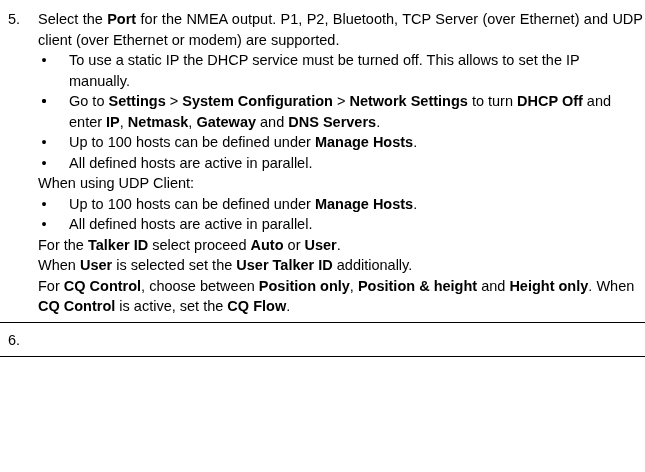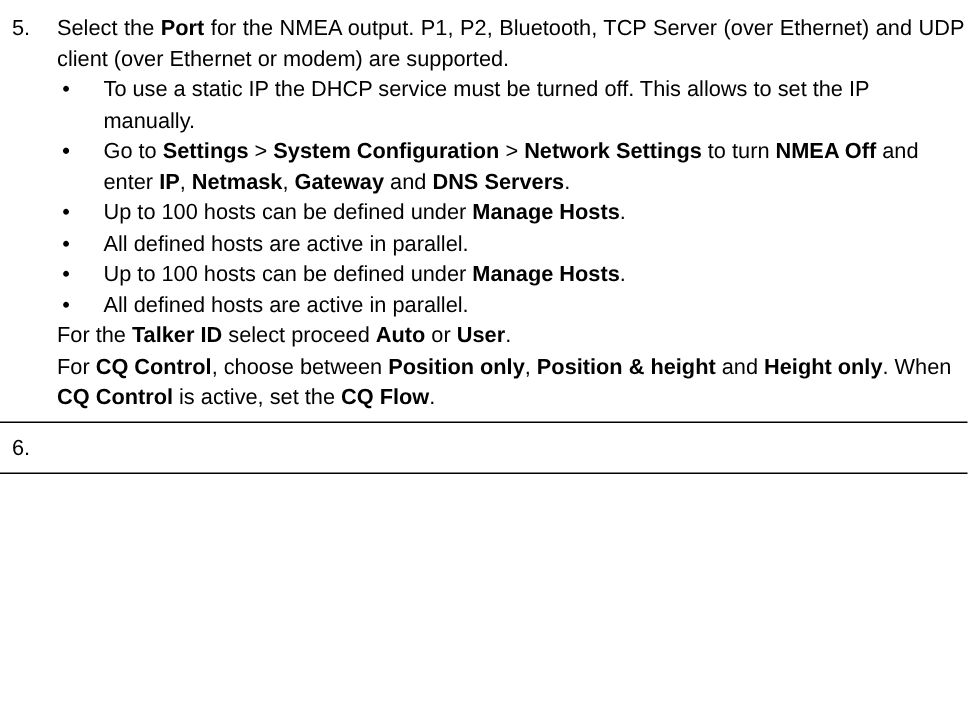--- a/index.html
+++ b/index.html
@@ -95,30 +95,32 @@
 
   <div class="step-row row5">
     <div class="step-num">5.</div>
     <div class="step-body">
       <p class="para justify">
         <span>Select the </span><b>Port</b><span> for the NMEA output. P1, P2, Bluetooth, TCP Server (over Ethernet) and UDP client (over Ethernet or modem) are supported.</span>
       </p>
       <ul class="bullets" id="tcp-bullets">
           <li><span class="dot">•</span><span><span>To use a static IP the DHCP service must be turned off. This allows to set the IP manually.</span></span></li>
           <li><span class="dot">•</span></li>
-          <li><span class="dot">•</span><span><span>Go to </span><b>Settings</b><span> &gt; </span><b>System Configuration</b><span> &gt; </span><b>Network Settings</b><span> to turn </span><b>NMEA Off</b><span> and enter </span><b>IP</b><span>, </span><b>Netmask</b><span>, </span><b>Gateway</b><span> and </span><b>DNS Servers</b><span>.</span></span></li>
+          <li><span class="dot">•</span><span><span>Go to </span><b>Settings</b><span> &gt; </span><b>System Configuration</b><span> &gt; </span><b>Network Settings</b><span> to turn </span><b>DHCP Off</b><span> and enter </span><b>IP</b><span>, </span><b>Netmask</b><span>, </span><b>Gateway</b><span> and </span><b>DNS Servers</b><span>.</span></span></li>
           <li><span class="dot">•</span><span><span>Up to 100 hosts can be defined under </span><b>Manage Hosts</b><span>.</span></span></li>
           <li><span class="dot">•</span><span><span>All defined hosts are active in parallel.</span></span></li>
         </ul>
+      <p class="para">When using UDP Client:</p>
       <ul class="bullets" id="udp-bullets">
           <li><span class="dot">•</span><span><span>Up to 100 hosts can be defined under </span><b>Manage Hosts</b><span>.</span></span></li>
           <li><span class="dot">•</span><span><span>All defined hosts are active in parallel.</span></span></li>
         </ul>
       <div id="step5-closing">
           <p class="para"><span>For the </span><b>Talker ID</b><span> select proceed </span><b>Auto</b><span> or </span><b>User</b><span>.</span></p>
+          <p class="para"><span>When </span><b>User</b><span> is selected set the </span><b>User Talker ID</b><span> additionally.</span></p>
           <p class="para"><span>For </span><b>CQ Control</b><span>, choose between </span><b>Position only</b><span>, </span><b>Position &amp; height</b><span> and </span><b>Height only</b><span>. When </span><b>CQ Control</b><span> is active, set the </span><b>CQ Flow</b><span>.</span></p>
         </div>
     </div>
   </div>
 
   <hr class="hr top">
 
   <div class="step-row row6">
     <div class="step-num">6.</div>
   </div>

